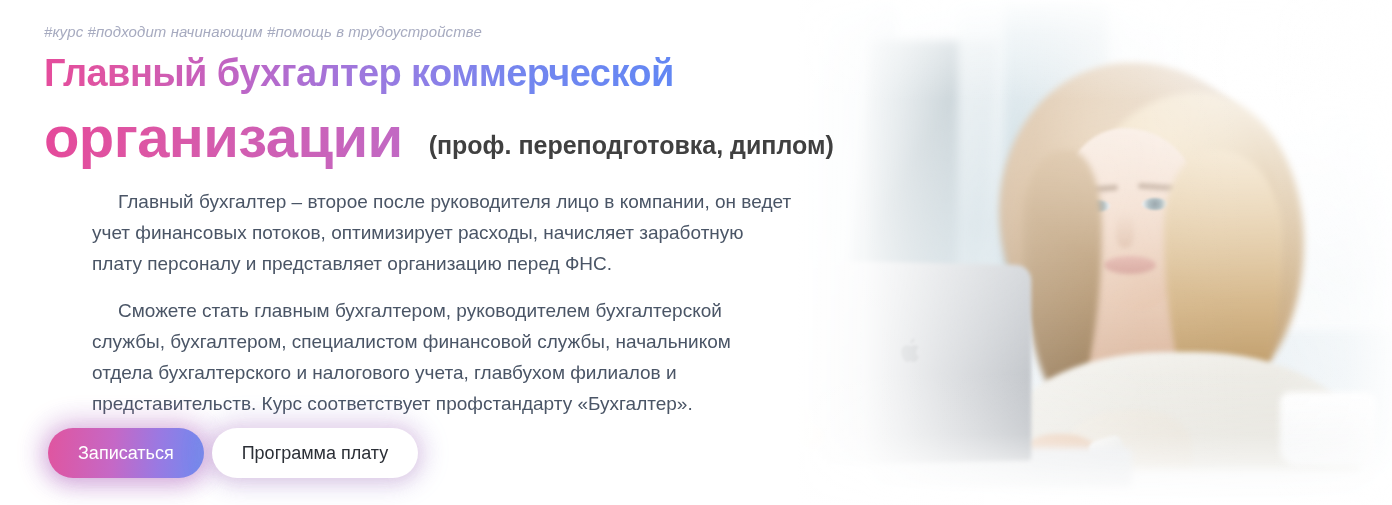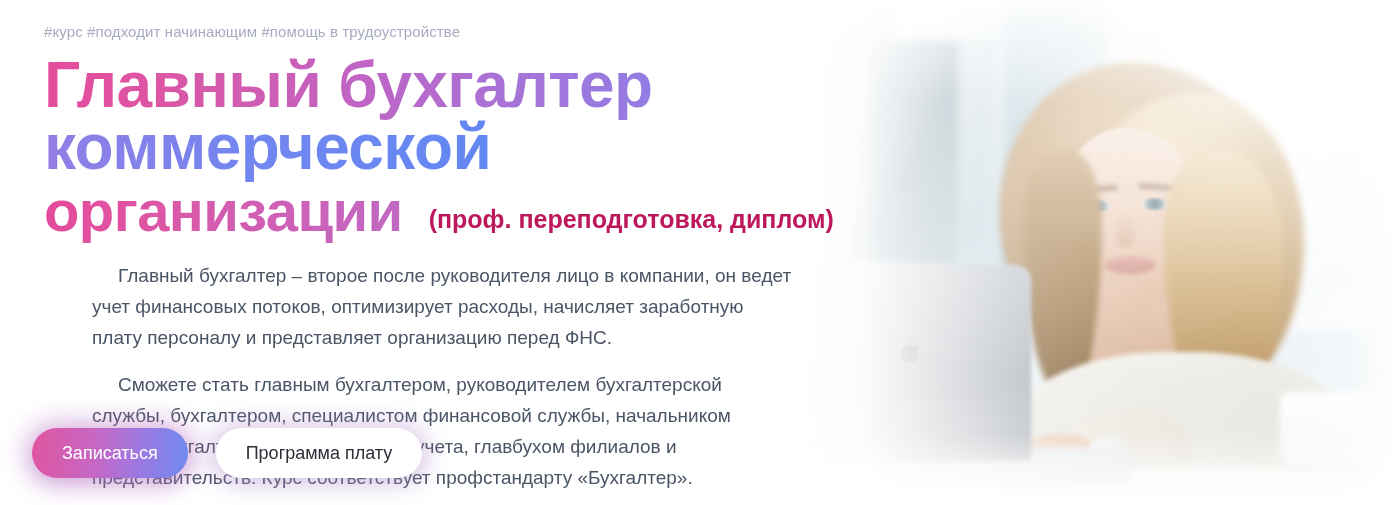--- a/index.html
+++ b/index.html
@@ -274,30 +274,30 @@
     width: 1100px;
     padding: 22px 0 0 44px;
     z-index: 3;
   }
 
   .tagline {
     font-size: 15px;
     line-height: 20px;
     color: #a7abc0;
     letter-spacing: 0.1px;
-    margin-bottom: 12px;
     white-space: nowrap;
+    font-style: italic;
   }
 
   .title-block {
     margin: 0 0 14px 0;
   }
 
   .title {
-    font-size: 64px;
+    font-size: 38px;
     line-height: 62px;
     font-weight: 700;
     letter-spacing: -0.6px;
     background-image: linear-gradient(95deg,
       #e54c9c 0%,
       #dd56a4 11%,
       #c064c4 30%,
       #a673d8 45%,
       #8f7fe6 60%,
       #7386ef 76%,
@@ -330,46 +330,46 @@
     background-clip: text;
     color: transparent;
     -webkit-text-fill-color: transparent;
     white-space: nowrap;
   }
 
   .title-suffix {
     font-size: 25px;
     line-height: 30px;
     font-weight: 700;
-    color: #be185d;
+    color: #404040;
     white-space: nowrap;
     position: relative;
     top: -3px;
   }
 
   .body-copy { margin-top: 16px; margin-left: 48px; }
 
   .body-copy p {
     font-size: 19px;
     line-height: 31px;
     color: #4a5566;
     text-indent: 26px;
     max-width: 705px;
     margin-bottom: 16px;
   }
   .body-copy p:last-child { margin-bottom: 0; }
 
   
   .cta-row {
     position: absolute;
-    left: 32px;
+    left: 48px;
     top: 428px;
     display: flex;
     align-items: flex-start;
-    gap: 28px;
+    gap: 8px;
     z-index: 4;
   }
 
   .btn {
     border: none;
     outline: none;
     cursor: pointer;
     font-family: inherit;
     display: inline-flex;
     align-items: center;

